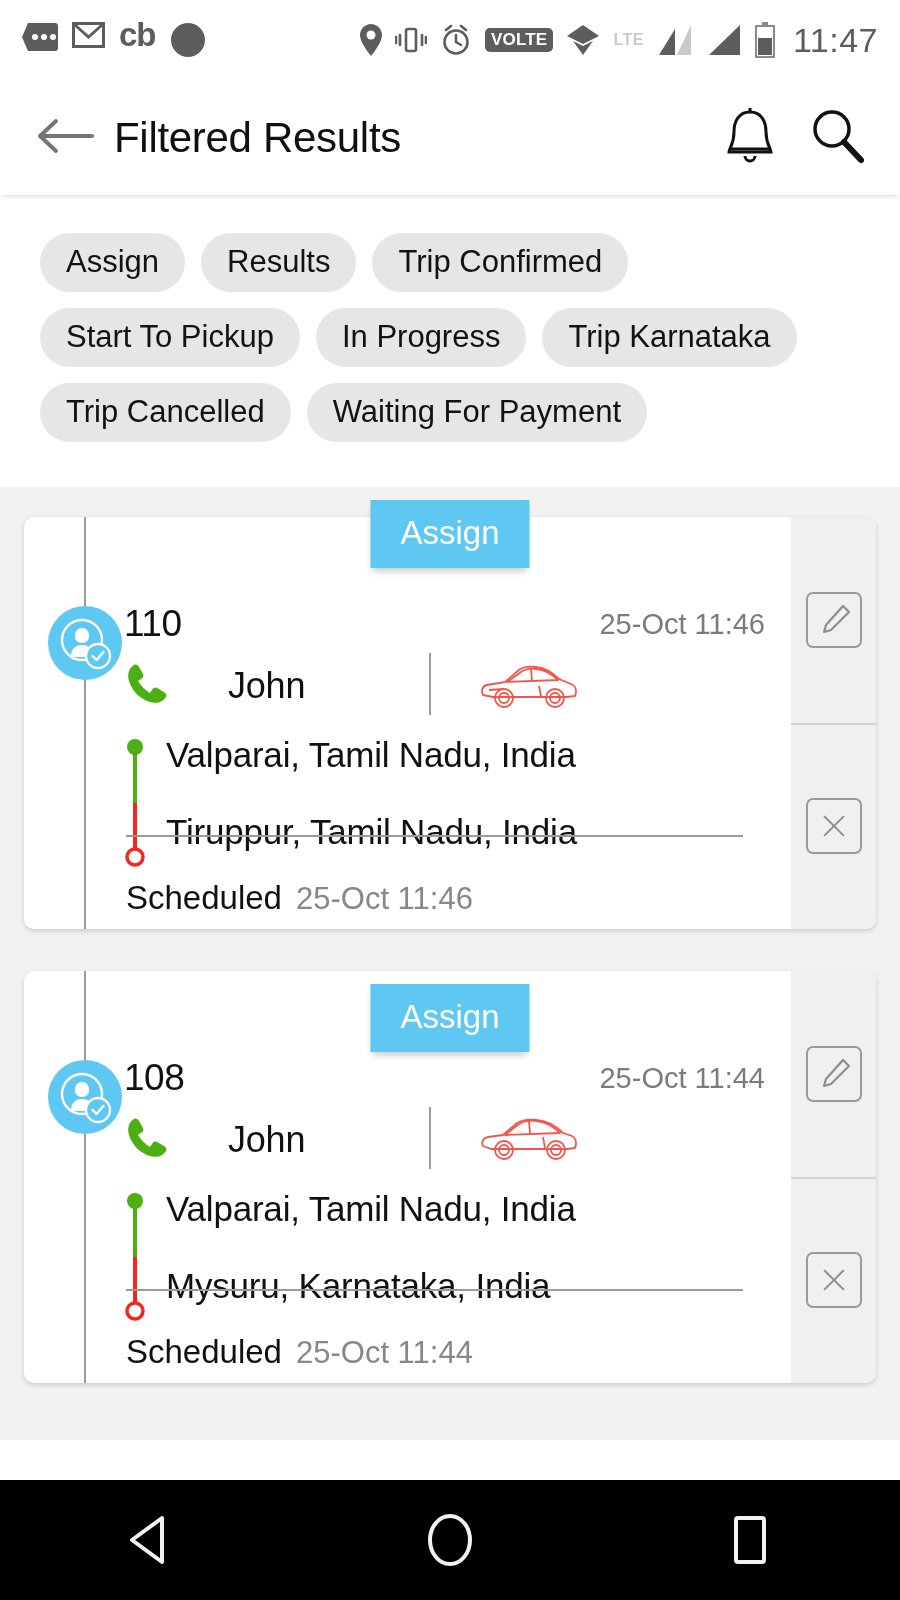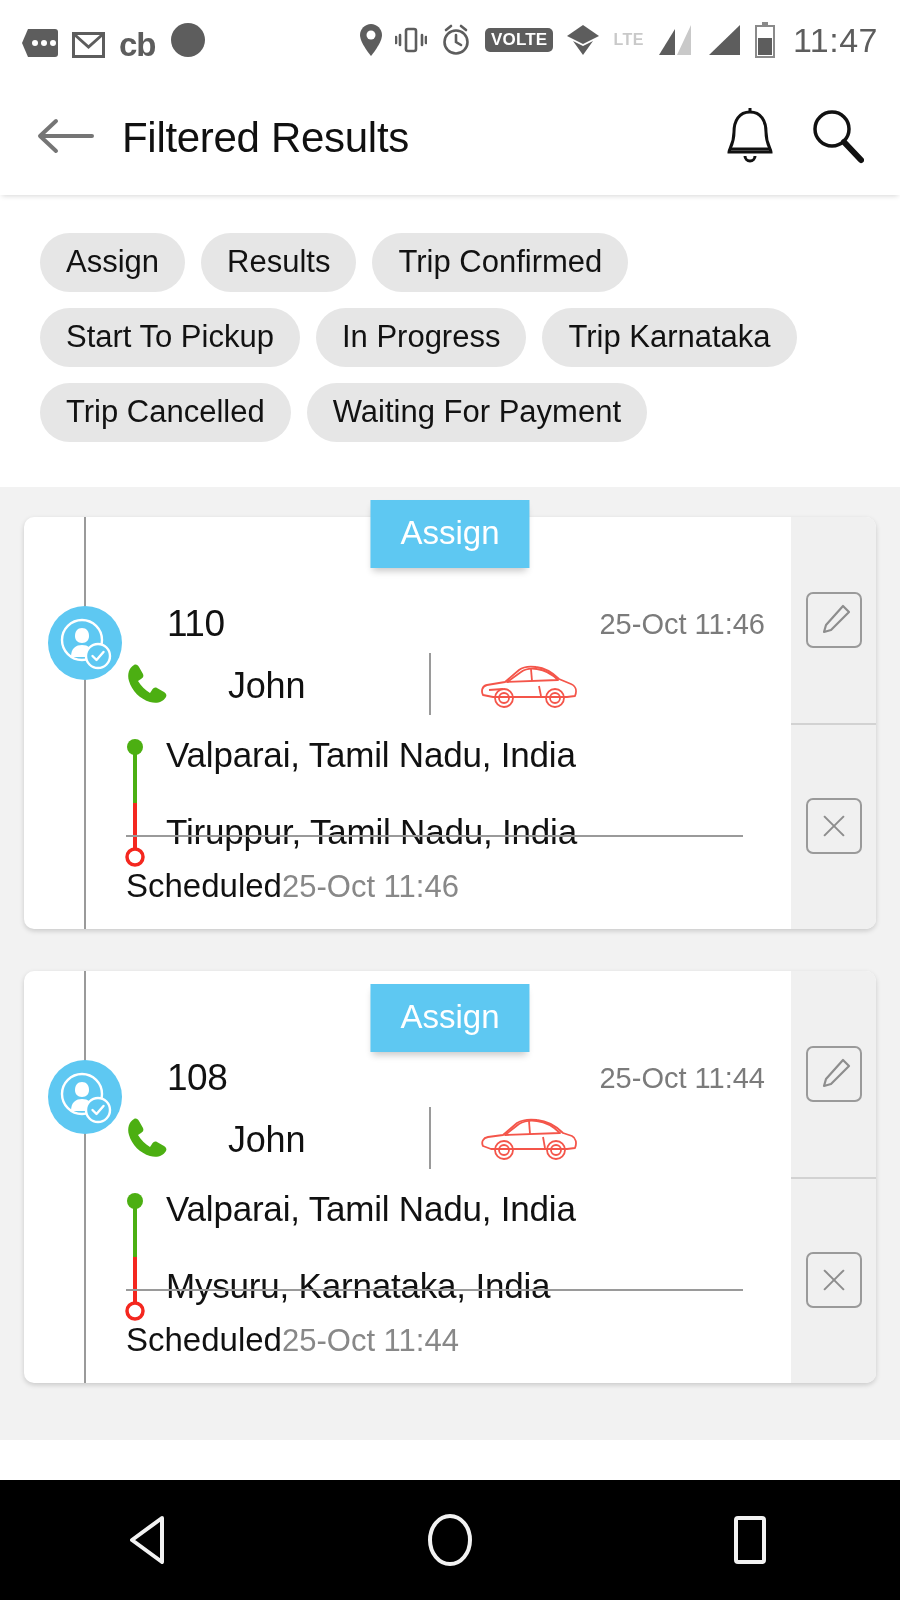--- a/index.html
+++ b/index.html
@@ -10,40 +10,40 @@
     overflow: hidden;
   }
   #screen { position: relative; width: 900px; height: 1600px; background: #ffffff; }
 
   
   .statusbar {
     position: absolute; top: 0; left: 0; width: 900px; height: 80px;
     background: #ffffff; display: flex; align-items: center; padding: 0 22px;
     color: #5d5d5d;
   }
-  .sb-left { display: flex; align-items: flex-end; gap: 14px; }
+  .sb-left { display: flex; align-items: flex-start; gap: 14px; }
   .sb-right { margin-left: auto; display: flex; align-items: center; gap: 13px; }
   .sb-ico { display: block; }
   .volte-box {
     background: #5d5d5d; color: #ffffff; font-size: 17px; font-weight: bold;
     border-radius: 5px; padding: 3px 6px 4px; letter-spacing: .2px; line-height: 1;
   }
   .lte-txt { color: #c9c9c9; font-size: 16px; font-weight: bold; letter-spacing: .5px; }
   .sb-clock { font-size: 34px; color: #5d5d5d; letter-spacing: .5px; margin-left: 5px; }
   .cb-txt { font-size: 33px; font-weight: bold; color: #5d5d5d; letter-spacing: -1px; line-height: .8; }
 
   
   .appbar {
     position: absolute; top: 80px; left: 0; width: 900px; height: 115px;
     background: #ffffff; display: flex; align-items: center; padding: 0 36px;
     box-shadow: 0 3px 5px -2px rgba(0,0,0,.16);
     z-index: 5;
   }
   .appbar-title {
-    font-size: 42px; color: #101010; margin-left: 28px; letter-spacing: -.3px;
+    font-size: 42px; color: #101010; margin-left: 20px; letter-spacing: -.3px;
   }
   .appbar-actions { margin-left: auto; display: flex; align-items: center; gap: 34px; }
 
   
   .chips-panel {
     position: absolute; top: 195px; left: 0; width: 900px; height: 295px;
     background: #ffffff; padding: 38px 40px 0 40px;
   }
   .chips-row { display: flex; flex-wrap: wrap; gap: 16px 16px; }
   .chip {
@@ -84,21 +84,21 @@
 
   .avatar {
     position: absolute; left: 24px; top: 89px; width: 74px; height: 74px;
     border-radius: 50%; background: #5ec8f2; z-index: 3;
     display: flex; align-items: center; justify-content: center;
   }
 
   .card-content { position: absolute; left: 100px; right: 20px; top: 0; bottom: 0; }
 
   .row-head { display: flex; align-items: flex-start; padding-top: 88px; }
-  .trip-id { font-size: 37px; color: #111111; line-height: 1; letter-spacing: -.5px; margin-left: 43px; }
+  .trip-id { font-size: 37px; color: #111111; line-height: 1; letter-spacing: -.5px; }
   .trip-time {
     margin-left: auto; font-size: 29px; color: #7b7b7b; line-height: 1;
     padding-top: 5px; padding-right: 6px; white-space: nowrap;
   }
 
   .row-driver { display: flex; align-items: center; margin-top: 19px; position: relative; gap: 40px; }
   .driver-name { font-size: 36px; color: #111111; margin-left: 18px; letter-spacing: -.2px; }
   .veh-divider {
     position: absolute; left: 305px; top: -8px; width: 2px; height: 62px; background: #9a9a9a;
   }
@@ -106,21 +106,21 @@
 
   .route { position: relative; margin-top: 26px; padding-left: 42px; }
   .route-line { position: absolute; left: 0; top: 0; width: 42px; height: 140px; }
   .route-row { font-size: 35px; color: #111111; line-height: 1; letter-spacing: -.2px; }
   .route-row.second { margin-top: 42px; }
 
   .divider-h {
     position: absolute; left: 2px; right: 28px; bottom: 92px; height: 2px; background: #9a9a9a;
   }
   .row-sched {
-    position: absolute; left: 2px; bottom: 24px; display: flex; align-items: baseline; 
+    position: absolute; left: 2px; bottom: 12px; display: flex; align-items: baseline; gap: 14px;
   }
   .sched-label { font-size: 33px; color: #111111; }
   .sched-time { font-size: 31px; color: #888888; }
 
   .card-rail {
     flex: 0 0 85px; background: #f0f0f0; position: relative;
     display: flex; flex-direction: column; align-items: center;
   }
   .rail-btn {
     flex: 1 1 50%; display: flex; align-items: center; justify-content: center; width: 100%;

